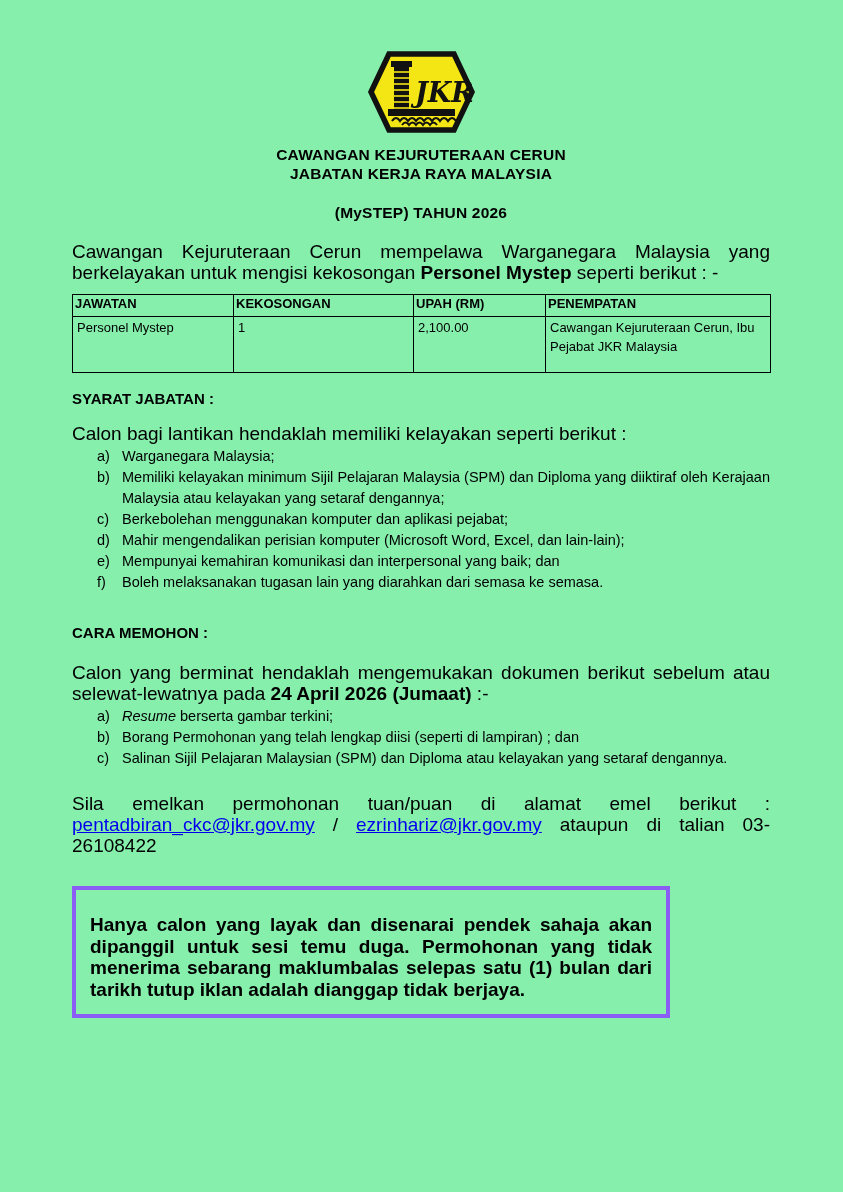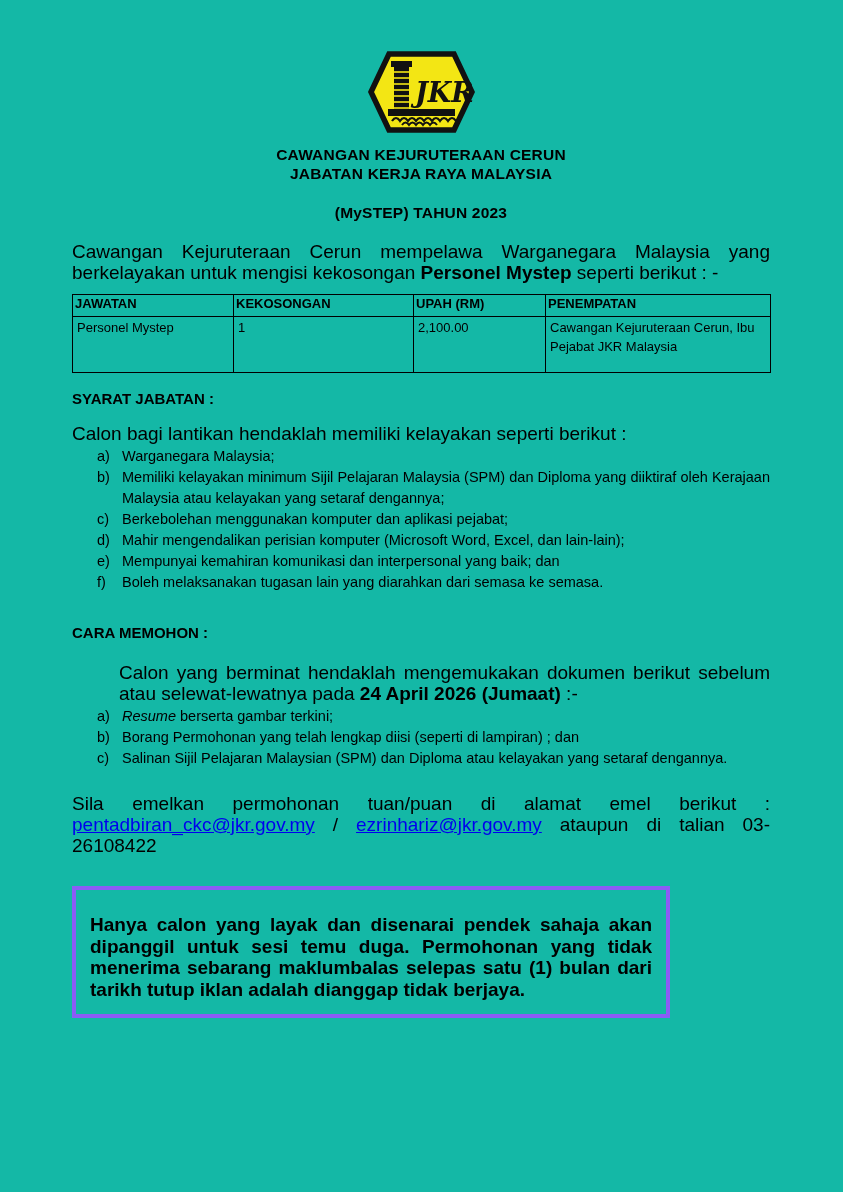--- a/index.html
+++ b/index.html
@@ -1,21 +1,21 @@
 <!DOCTYPE html>
 <html><head>
 <meta charset="utf-8">
 <style>
   * { margin:0; padding:0; box-sizing:border-box; }
   html,body { background:#ffffff; }
   .page {
     position:relative;
     width:843px; height:1192px;
     margin:0 auto;
-    background:#14b8a6;
+    background:#86efac;
     color:#000;
     font-family:"Liberation Sans","DejaVu Sans",sans-serif;
     overflow:hidden;
   }
   .content { padding:50px 73px 0 72px; }
 
   .logo-wrap { text-align:center; height:84px; }
 
   .org-block { margin-top:11px; text-align:center; }
   .org-line { font-size:15.5px; font-weight:bold; line-height:19px; letter-spacing:.2px; }
@@ -43,21 +43,21 @@
   .section-heading { font-size:15px; font-weight:bold; line-height:20px; }
   .syarat-heading { margin-top:16px; }
   .cara-heading { margin-top:30px; }
   .list-lead { margin-top:14px; }
 
   .letter-list { margin-top:2px; }
   .list-item { display:flex; padding-left:25px; }
   .list-label { flex:none; width:25px; font-size:14.5px; line-height:21px; }
   .list-text { flex:1; font-size:14.5px; line-height:21px; text-align:justify; }
 
-  .cara-intro { margin-top:19px;margin-left:47px; }
+  .cara-intro { margin-top:19px; }
   .contact-para { margin-top:24px; }
   .email-link { color:#0000EE; text-decoration:underline; cursor:pointer; }
 
   .notice-box {
     margin-top:30px; width:598px;
     border:4px solid #8b5cf6;
     padding:24px 14px 14px 14px;
   }
   .notice-text { font-weight:bold; line-height:21.5px; }
 
@@ -94,21 +94,21 @@
         <text x="47" y="52" font-family="'DejaVu Serif','Liberation Serif',serif" font-style="italic" font-weight="bold" font-size="27" fill="#111111">JKR</text>
       </svg>
     </div>
 
     <div class="org-block">
       <div class="org-line">CAWANGAN KEJURUTERAAN CERUN</div>
       <div class="org-line">JABATAN KERJA RAYA MALAYSIA</div>
     </div>
 
     <div class="title-block">
-      <div class="title-line">(MySTEP) TAHUN 2023</div>
+      <div class="title-line">(MySTEP) TAHUN 2026</div>
     </div>
 
     <p class="para intro-para"><span>Cawangan Kejuruteraan Cerun mempelawa Warganegara Malaysia yang berkelayakan untuk mengisi kekosongan </span><b>Personel Mystep</b><span> seperti berikut : -</span></p>
 
     <table class="vacancy">
       <colgroup>
         <col class="col-jawatan">
           <col class="col-kekosongan">
           <col class="col-upah">
           <col class="col-penempatan">

